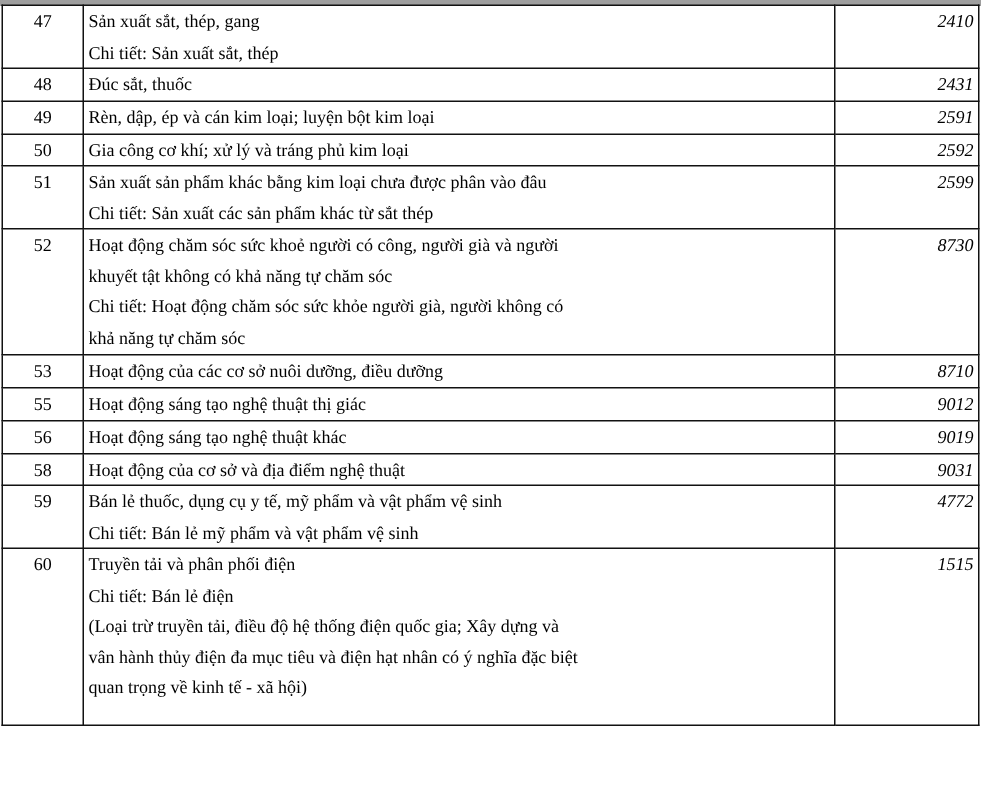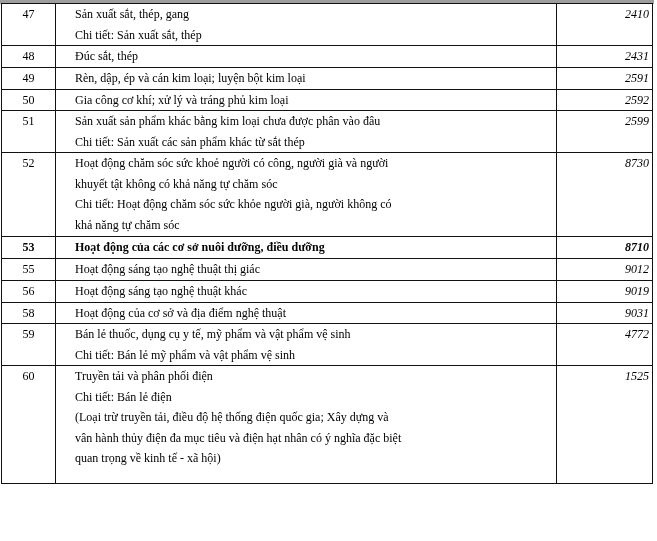--- a/index.html
+++ b/index.html
@@ -46,28 +46,28 @@
       padding-left: 4px;
       padding-top: 1px;
     }
     td.code {
       width: 89px;
       text-align: right;
       font-style: italic;
       padding-right: 26px;
       padding-top: 1px;
     }
-    .line { display: block; white-space: nowrap; margin-left: 16px; }
+    .line { display: block; white-space: nowrap; }
     tr.r47 td { height: 41px; }
     tr.r48 td { height: 20px; }
     tr.r49 td { height: 21px; }
     tr.r50 td { height: 20px; }
     tr.r51 td { height: 39px; }
     tr.r52 td { height: 83px; }
-    tr.r53 td { height: 21px; font-weight: bold; }
+    tr.r53 td { height: 21px; }
     tr.r54 td { height: 20px; }
     tr.r55 td { height: 21px; }
     tr.r56 td { height: 20px; }
     tr.r57 td { height: 21px; }
     tr.r58 td { height: 20px; }
     tr.r59 td { height: 41px; }
     tr.r60 td { height: 117px; }
   </style>
 </head>
 <body>
@@ -80,21 +80,21 @@
       <td class="stt">47</td>
       <td class="name">
         <span class="line">Sản xuất sắt, thép, gang</span>
         <span class="line">Chi tiết: Sản xuất sắt, thép</span>
       </td>
       <td class="code">2410</td>
     </tr>
     <tr class="r48">
       <td class="stt">48</td>
       <td class="name">
-        <span class="line">Đúc sắt, thép</span>
+        <span class="line">Đúc sắt, thuốc</span>
       </td>
       <td class="code">2431</td>
     </tr>
     <tr class="r49">
       <td class="stt">49</td>
       <td class="name">
         <span class="line">Rèn, dập, ép và cán kim loại; luyện bột kim loại</span>
       </td>
       <td class="code">2591</td>
     </tr>
@@ -161,16 +161,16 @@
     </tr>
     <tr class="r60">
       <td class="stt">60</td>
       <td class="name">
         <span class="line">Truyền tải và phân phối điện</span>
         <span class="line">Chi tiết: Bán lẻ điện</span>
         <span class="line">(Loại trừ truyền tải, điều độ hệ thống điện quốc gia; Xây dựng và</span>
         <span class="line">vân hành thủy điện đa mục tiêu và điện hạt nhân có ý nghĩa đặc biệt</span>
         <span class="line">quan trọng về kinh tế - xã hội)</span>
       </td>
-      <td class="code">1525</td>
+      <td class="code">1515</td>
     </tr>
   </tbody>
 </table>
 
 </body></html>

